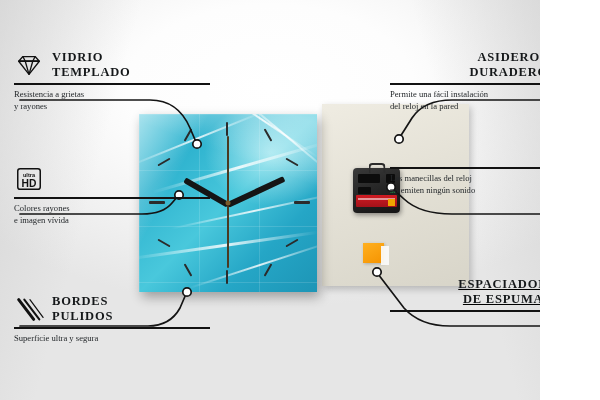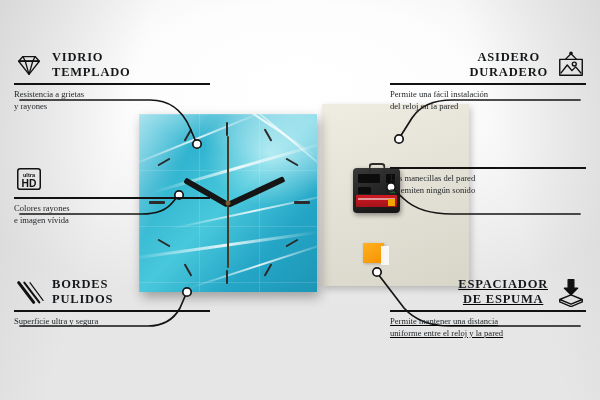--- a/index.html
+++ b/index.html
@@ -7,21 +7,21 @@
     padding: 0;
   }
   body {
     width: 600px;
     height: 400px;
     overflow: hidden;
     font-family: "Liberation Serif", serif;
   }
   #stage {
     position: relative;
-    width: 600px;
+    width: 540px;
     height: 400px;
     background:
       radial-gradient(ellipse 70% 55% at 50% 22%, #ffffff 0%, #fdfdfd 38%, #f2f2f2 68%, #e6e6e6 100%),
       linear-gradient(180deg, #f0f0f0 0%, #fafafa 14%, #f7f7f7 46%, #d9d9d9 80%, #b3b3b3 100%);
     overflow: hidden;
   }
   #stage::before {
     content: "";
     position: absolute;
     inset: 0;
@@ -214,21 +214,21 @@
   .feature.right .desc { }
   .ico {
     flex: 0 0 auto;
     width: 30px;
     height: 30px;
     display: block;
   }
 
   #f-vidrio     { left: 14px;  top: 50px; }
   #f-impresion  { left: 14px;  top: 164px; }
-  #f-bordes     { left: 14px;  top: 277px; }
+  #f-bordes     { left: 14px;  top: 294px; }
   #f-asidero    { left: 390px; top: 50px; }
   #f-mecanismo  { left: 390px; top: 164px; }
   #f-espaciador { left: 390px; top: 277px; text-decoration: underline; }
 </style>
 </head>
 <body>
 
 <div id="stage">
 
   <div class="product">
@@ -358,34 +358,32 @@
         </g>
       </svg>
     </div>
     <div class="rule"></div>
     <div class="desc">Permite una fácil instalación
 del reloj en la pared</div>
   </div>
 
   <div class="feature right" id="f-mecanismo">
     <div class="rule"></div>
-    <div class="desc">Las manecillas del pared
+    <div class="desc">Las manecillas del reloj
 no emiten ningún sonido</div>
   </div>
 
   <div class="feature right" id="f-espaciador">
     <div class="head">
       <div class="title">ESPACIADOR
 DE ESPUMA</div>
       <svg class="ico" viewBox="0 0 32 32">
         <g fill="none" stroke="#111" stroke-width="1.5" stroke-linejoin="round">
           <path d="M13,3 h6 v9 h4 l-7,7 -7,-7 h4 Z" fill="#111"></path>
           <path d="M16,19 L4,24 L16,29 L28,24 Z"></path>
           <path d="M4,24 v2.6 L16,31.6 L28,26.6 V24"></path>
         </g>
       </svg>
     </div>
     <div class="rule"></div>
-    <div class="desc">Permite mantener una distancia
-uniforme entre el reloj y la pared</div>
   </div>
 
 </div>
 
 </body></html>

